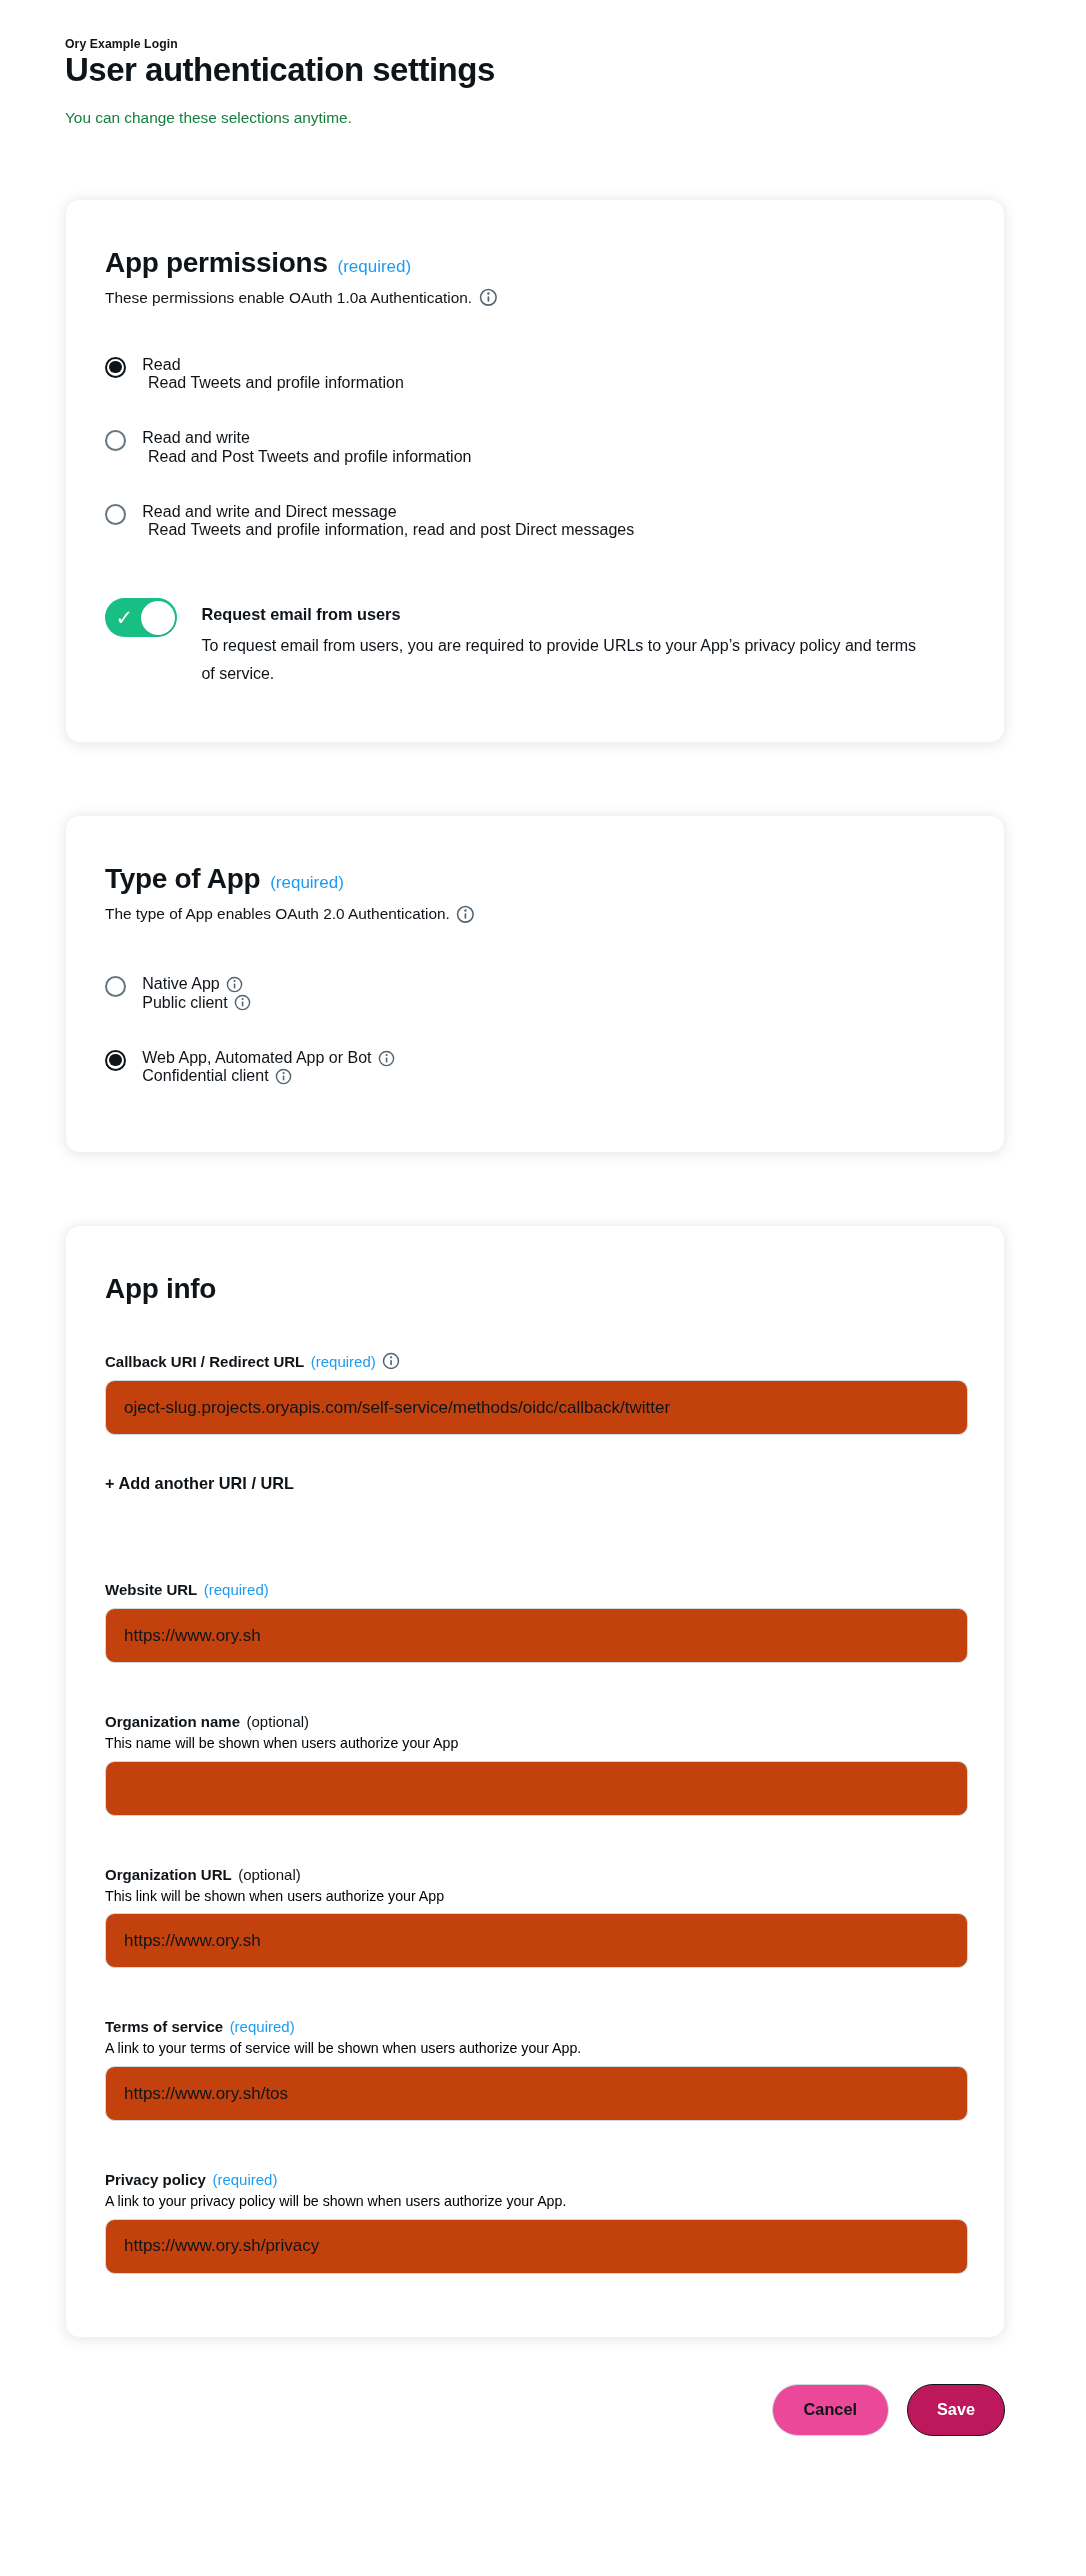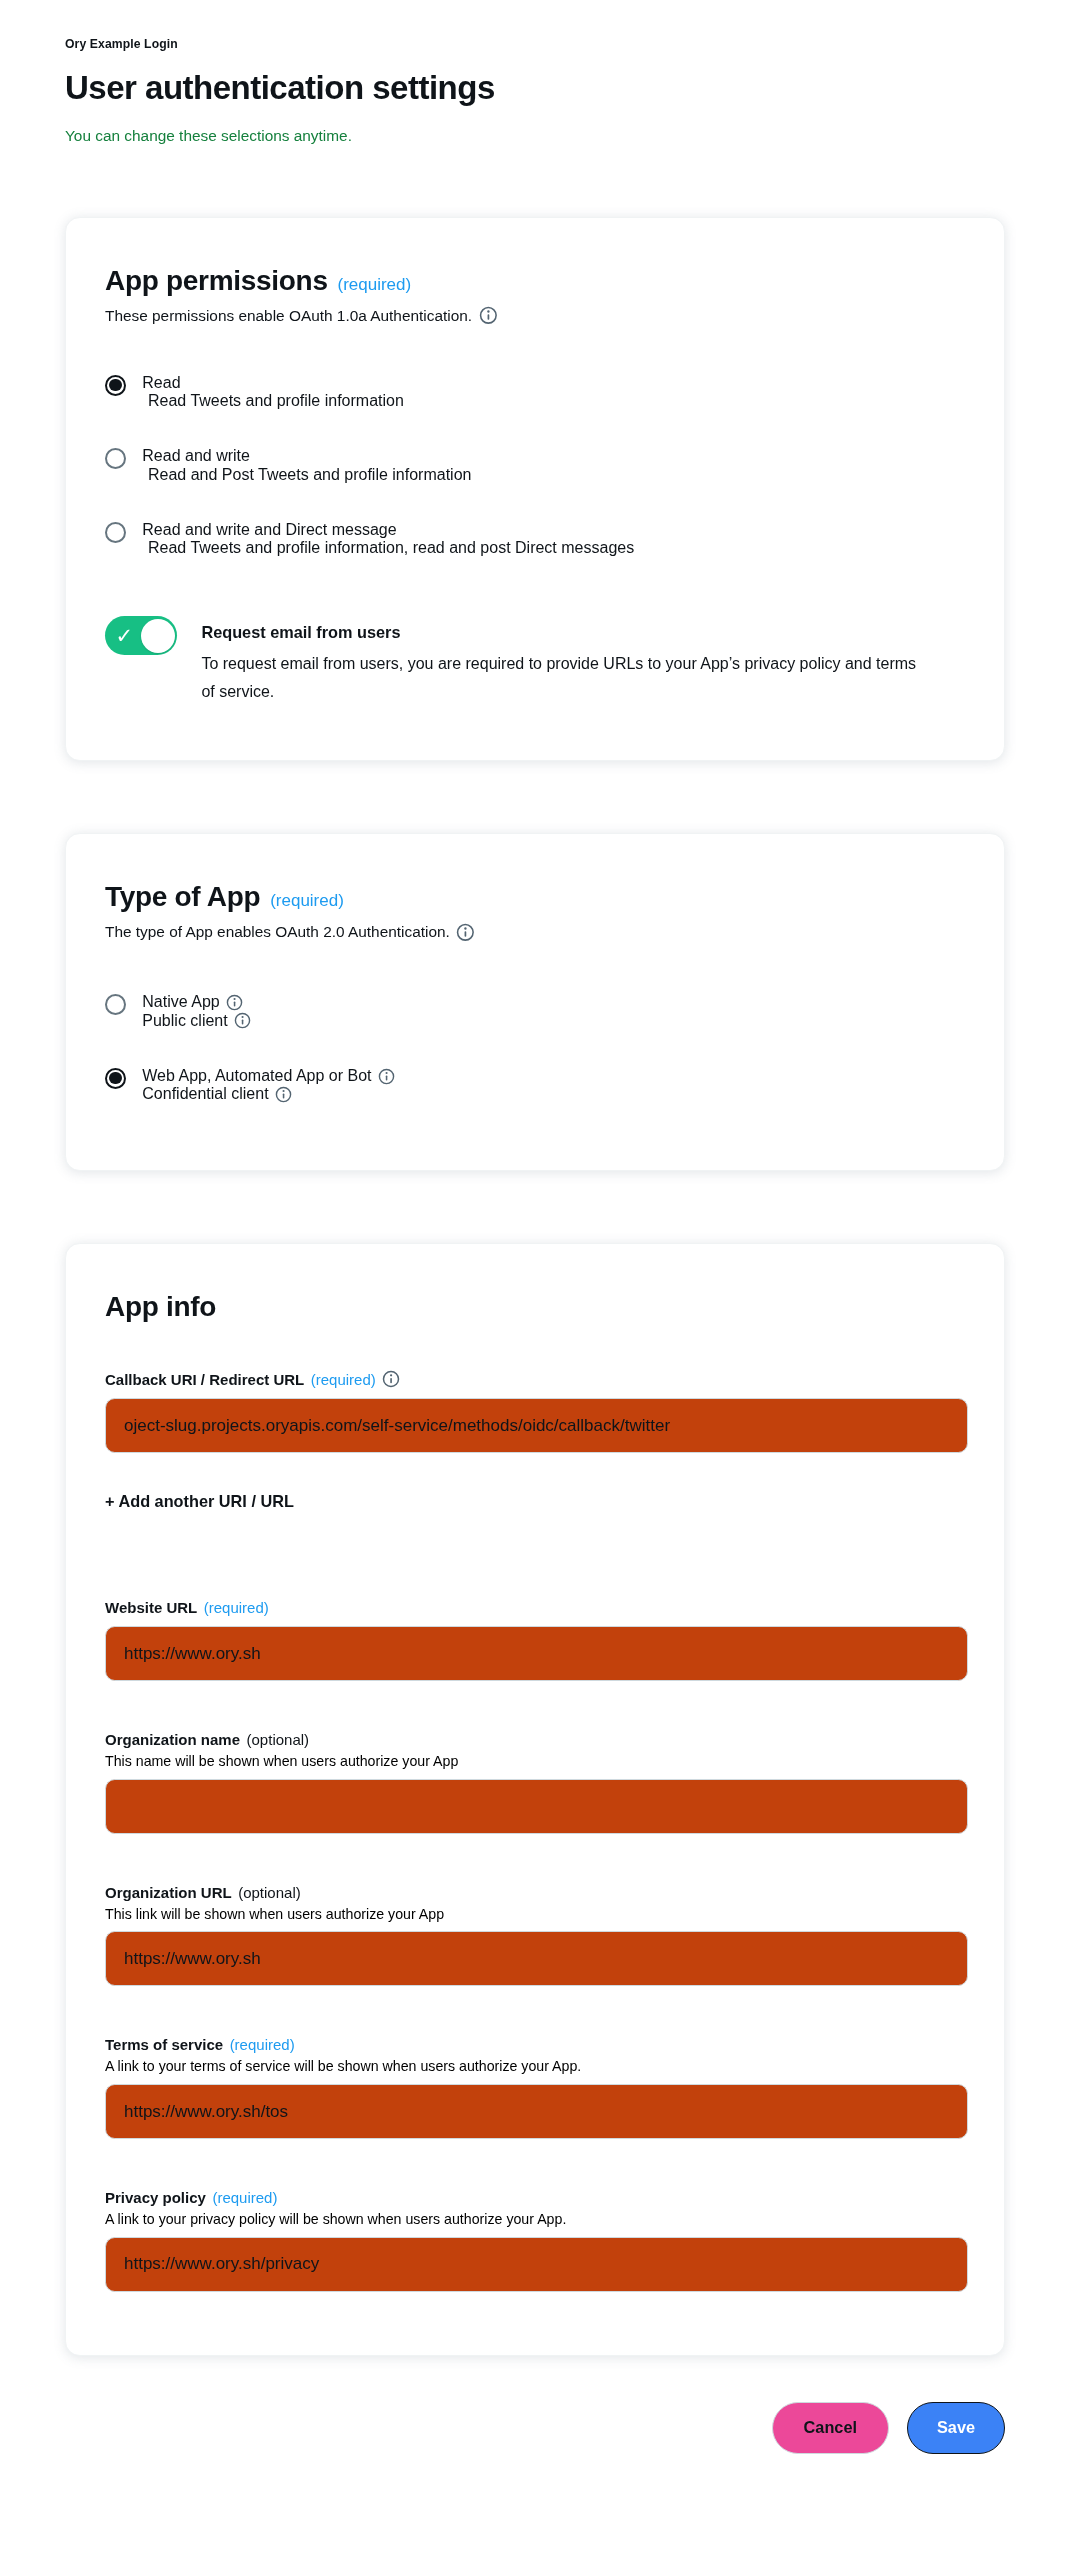--- a/index.html
+++ b/index.html
@@ -3,21 +3,21 @@
 <meta charset="utf-8">
 <style>
   html,body{margin:0;padding:0;}
   body{
     width:1086px;height:2576px;background:#ffffff;
     font-family:"Liberation Sans","DejaVu Sans",sans-serif;
     color:#0f1419;-webkit-font-smoothing:antialiased;
   }
   .page{width:1086px;height:2576px;overflow:hidden;box-sizing:border-box;padding:37px 81px 0 65px;}
   .eyebrow{font-size:12.2px;font-weight:700;letter-spacing:0.1px;}
-  .h1{font-size:33px;font-weight:700;letter-spacing:-0.5px;margin-top:18px;}
+  .h1{font-size:33px;font-weight:700;letter-spacing:-0.5px;}
   .page-sub{font-size:15.4px;margin-top:19.5px;color:#15803d;}
 
   .card{
     margin-top:72px;background:#fff;border:0.8px solid #f0f3f4;border-radius:14.6px;
     box-shadow:0 1.6px 11.4px rgba(101,119,134,0.18);
     padding:47px 36px 54px 39px;box-sizing:border-box;
   }
   .card-h{font-size:28px;font-weight:700;letter-spacing:-0.3px;display:flex;align-items:baseline;gap:9.8px;}
   .req-big{font-size:17px;font-weight:400;color:#1d9bf0;letter-spacing:0;}
   .card-sub{font-size:15.4px;margin-top:9.8px;display:flex;align-items:center;gap:6.5px;}
@@ -54,21 +54,21 @@
     border:0.8px solid #cfd9de;border-radius:9.8px;padding:0 18px;font-size:17px;color:#0f1419;
     font-family:"Liberation Sans","DejaVu Sans",sans-serif;outline:none;background:#c2410c;
   }
   .f-input.clipped{text-indent:-5.7px;}
   .add-link{font-size:16.3px;font-weight:700;margin-top:39px;cursor:pointer;display:inline-block;}
   .gap-lg{margin-top:88px;}
 
   .actions{display:flex;justify-content:flex-end;gap:18px;margin-top:46px;}
   .btn{height:52px;border-radius:26px;font-size:16.3px;font-weight:700;display:flex;align-items:center;justify-content:center;cursor:pointer;box-sizing:border-box;font-family:inherit;}
   .btn-cancel{background:#ec4899;border:0.8px solid #cfd9de;color:#0f1419;padding:0 31px;}
-  .btn-save{background:#3b82f6;border:0.8px solid #0f1419;color:#fff;padding:4px 29px;text-align:center;}
+  .btn-save{background:#be185d;border:0.8px solid #0f1419;color:#fff;padding:4px 29px;text-align:center;}
 </style>
 </head>
 <body>
 
 <div class="page">
 
   <div class="eyebrow">Ory Example Login</div>
   <div class="h1">User authentication settings</div>
   <div class="page-sub">You can change these selections anytime.</div>
 

